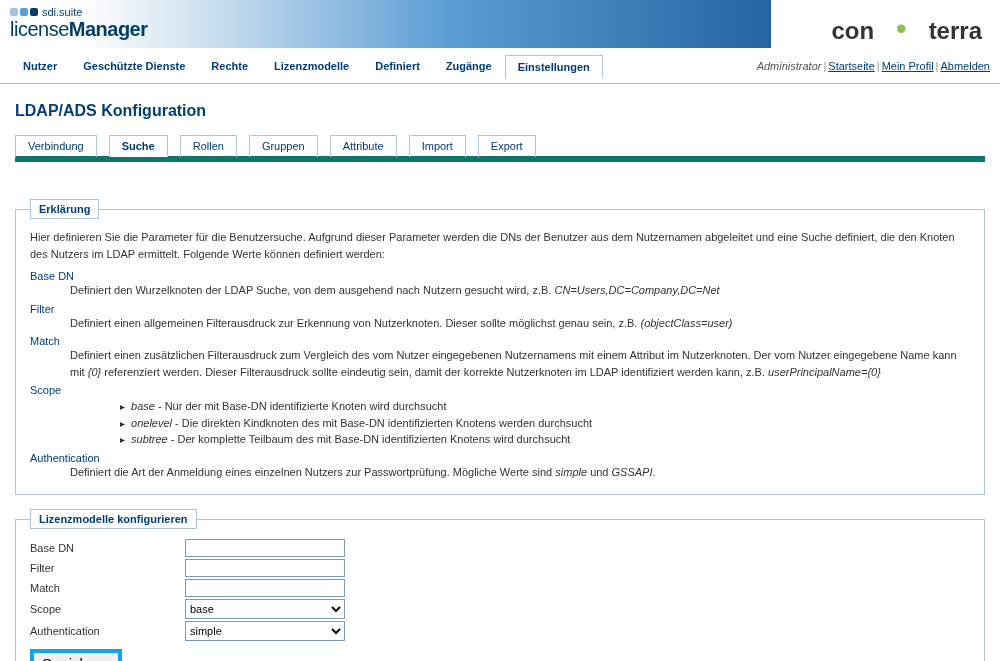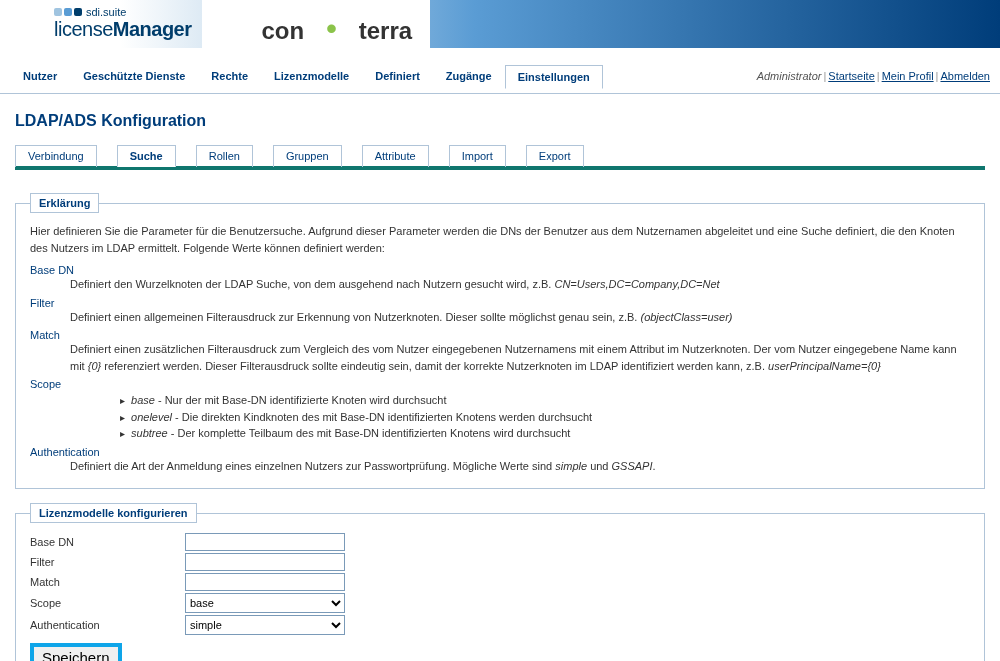--- a/index.html
+++ b/index.html
@@ -1,43 +1,43 @@
 <!DOCTYPE html>
 <html><head>
 <meta charset="utf-8">
 <style>
   * { box-sizing: border-box; margin: 0; padding: 0; }
   body { font-family: Verdana, Arial, sans-serif; font-size: 11px; color: #333; background: #fff; width: 1000px; }
   
-  .header { height: 48px; background: linear-gradient(to right, #fff 0%, #fff 8%, #d0e2f0 20%, #5a9cd4 45%, #003d7a 100%); display: flex; align-items: flex-start; padding: 0; position: relative; margin-left: 44px; }
+  .header { height: 48px; background: linear-gradient(to right, #fff 0%, #fff 8%, #d0e2f0 20%, #5a9cd4 45%, #003d7a 100%); display: flex; justify-content: space-between; align-items: flex-start; padding: 0; position: relative; }
   .header-left { padding: 6px 10px; }
   .suite-line { display: flex; align-items: center; gap: 4px; font-size: 11px; color: #003d6b; }
   .dots { display: inline-flex; gap: 2px; }
   .dot { width: 8px; height: 8px; border-radius: 2px; display: inline-block; }
   .dot1 { background: #a0c4e0; }
   .dot2 { background: #5a9cd4; }
   .dot3 { background: #003d6b; }
   .app-title { font-size: 20px; color: #003d6b; letter-spacing: -0.5px; }
   .app-title .bold { font-weight: bold; }
   .logo-right { background: #fff; height: 52px; padding: 20px 18px 10px 60px; display: flex; align-items: center; font-size: 24px; font-weight: bold; color: #333; gap: 21px; }
   .logo-right .green-dot { color: #8bc34a; font-size: 30px; position: relative; top: -2px; margin: 0 1px; }
 
-  .topnav { display: flex; align-items: center; border-bottom: 1px solid #b0c4d8; padding: 12px 10px; height: 36px; margin-top: 10px; }
+  .topnav { display: flex; align-items: center; border-bottom: 1px solid #b0c4d8; padding: 12px 10px; height: 36px; }
   .topnav-tabs { display: flex; gap: 0; }
   .topnav-tab { padding: 5px 12px; border: 1px solid transparent; color: #003d7a; font-weight: bold; font-size: 11px; cursor: pointer; border-bottom: none; }
   .topnav-tab.active { border: 1px solid #b0c4d8; border-bottom: 1px solid #fff; background: #fff; position: relative; top: 1px; }
   .topnav-right { margin-left: auto; display: flex; align-items: center; gap: 2px; font-size: 11px; }
   .topnav-right .user { font-style: italic; color: #555; }
   .topnav-right a { color: #003d7a; text-decoration: underline; cursor: pointer; }
   .topnav-right .sep { color: #999; }
 
   .content { padding: 18px 15px 10px; }
   .page-title { color: #003d7a; font-size: 16px; font-weight: bold; margin-bottom: 14px; }
 
-  .subtabs { display: flex; gap: 20px; border-bottom: 4px solid #0f766e; margin-bottom: 23px; }
+  .subtabs { display: flex; gap: 12px; border-bottom: 6px solid #0f766e; margin-bottom: 37px; }
   .subtab { padding: 4px 12px; border: 1px solid #b0c4d8; border-bottom: none; color: #003d7a; font-size: 11px; cursor: pointer; position: relative; top: 1px; }
   .subtab.active { border-bottom: 1px solid #fff; background: #fff; font-weight: bold; }
 
   fieldset { border: 1px solid #b0c4d8; padding: 10px 14px 14px; margin-bottom: 14px; }
   legend { color: #003d7a; font-weight: bold; font-size: 11px; padding: 3px 8px; border: 1px solid #b0c4d8; background: #fff; }
   .explain-intro { margin-bottom: 8px; line-height: 1.5; }
   .def-list dt { color: #003d7a; font-size: 11px; margin-top: 4px; }
   .def-list dd { margin-left: 40px; line-height: 1.5; }
   .def-list dd em { font-style: italic; }
   .scope-list { list-style: none; margin: 2px 0 2px 50px; }

